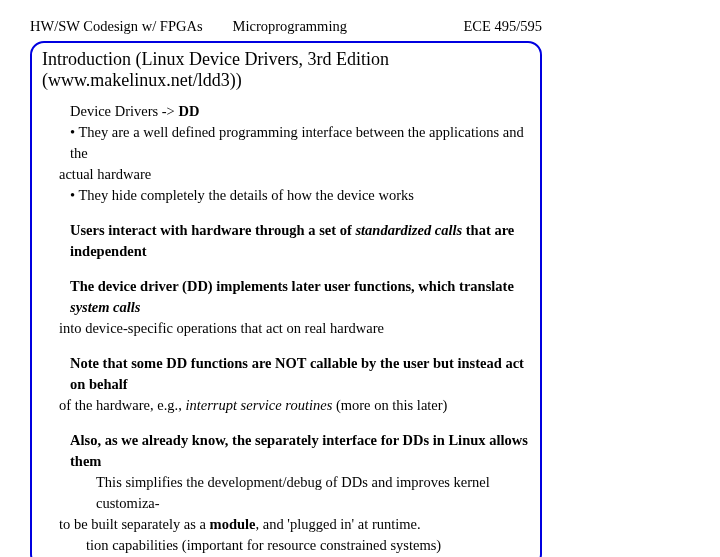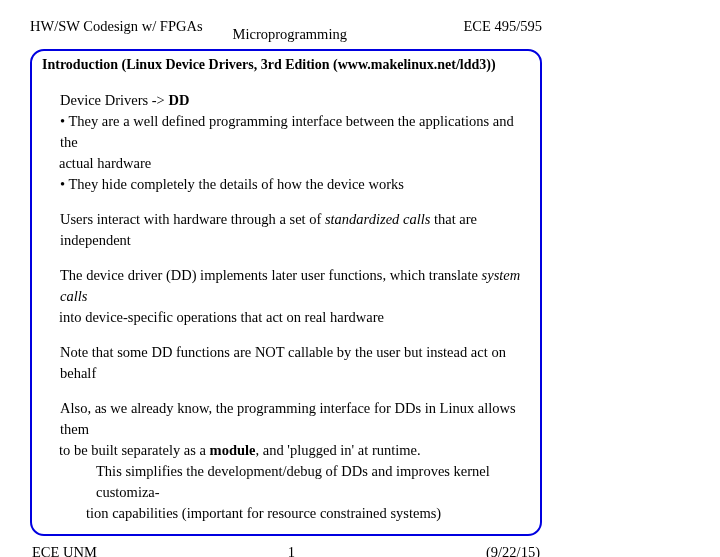--- a/index.html
+++ b/index.html
@@ -18,42 +18,42 @@
     box-sizing: border-box;
     width:572px;
   }
   .header {
     display: flex;
     justify-content: space-between;
     font-size: 14.5px;
     margin-bottom: 6px;
   }
   .header .left  { flex: 0 0 auto; }
-  .header .mid   { flex: 0 0 auto; margin-left: 30px; margin-top: 8px;}
+  .header .mid   { flex: 0 0 auto; margin-left: 30px;}
   .header .right { flex: 0 0 auto; margin-left:auto;}
   .box {
     border: 2px solid #0000E0;
     border-radius: 14px;
     padding: 6px 10px 10px 10px;
     min-height: 460px;
     box-sizing: border-box;
   }
   .title {
-    font-weight: bold;
-    font-size: 14px;
-    margin-bottom: 17px;
+    font-weight: normal;
+    font-size: 18px;
+    margin-bottom: 10px;
   }
   .line {
     font-size: 14.5px;
     line-height: 1.45;
   }
-  .indent1 { margin-left: 18px; }
+  .indent1 { margin-left: 28px; }
   .indent2 { margin-left: 17px; }
   .indent3 { margin-left: 54px; }
-  .para { margin-top: 14px; }
+  .para { margin-top: 14px; font-weight: bold; }
   .bold { font-weight: bold; }
   .ital { font-style: italic; }
   .footer {
     display:flex;
     justify-content: space-between;
     font-size:14.5px;
     margin-top:8px;
     padding: 0 2px;
     align-items: center;
   }
@@ -85,26 +85,29 @@
     <div class="line indent1 para">
       <span>Users interact with hardware through a set of </span><span class="ital">standardized calls</span><span> that are independent</span>
     </div>
 
     <div class="line indent1 para">
       <span>The device driver (DD) implements later user functions, which translate </span><span class="ital">system calls</span>
     </div>
     <div class="line indent2">into device-specific operations that act on real hardware</div>
 
     <div class="line indent1 para">Note that some DD functions are NOT callable by the user but instead act on behalf</div>
+    <div class="line indent2">
+      <span>of the hardware, e.g., </span><span class="ital">interrupt service routines</span><span> (more on this later)</span>
+    </div>
 
-    <div class="line indent1 para">Also, as we already know, the programming interface for DDs in Linux allows them</div>
+    <div class="line indent1 para">Also, as we already know, the separately interface for DDs in Linux allows them</div>
+    <div class="line indent3">This simplifies the development/debug of DDs and improves kernel customiza-</div>
     <div class="line indent2">
       <span>to be built separately as a </span><span class="bold">module</span><span>, and 'plugged in' at runtime.</span>
     </div>
-    <div class="line indent3">This simplifies the development/debug of DDs and improves kernel customiza-</div>
     <div class="line" style="margin-left:44px">tion capabilities (important for resource constrained systems)</div>
 
   </div>
 
   <div class="footer">
     <span>ECE UNM</span>
     <span>1</span>
     <span>(9/22/15)</span>
   </div>
 

